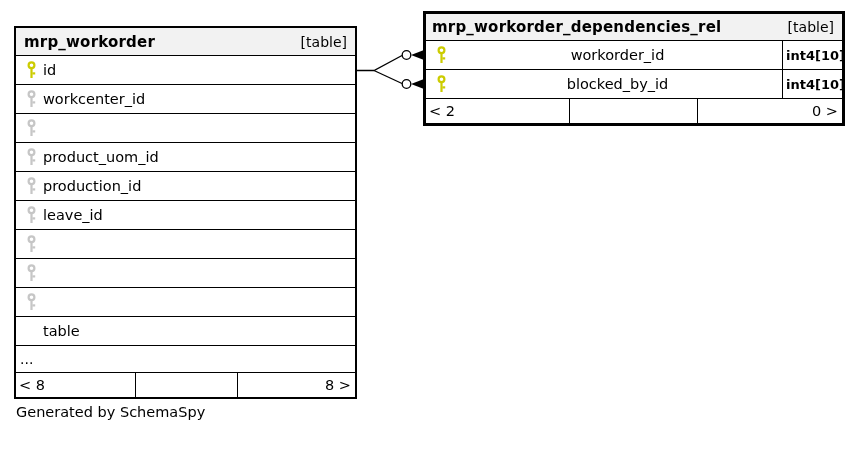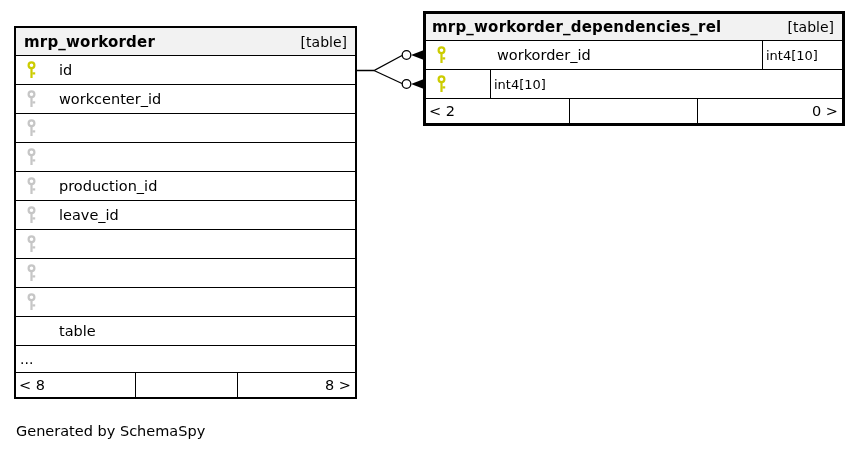--- a/index.html
+++ b/index.html
@@ -34,36 +34,36 @@
 
   .tfoot { display:flex; align-items:stretch; font-size:14.5px; }
   .fcell { display:flex; align-items:center; }
   .fcell.left  { padding-left:3px; }
   .fcell.mid   { border-left:1px solid #000; border-right:1px solid #000; }
   .fcell.right { justify-content:flex-end; padding-right:4px; flex:1; }
 
   
   #t0 { left:14px; top:26px; width:343px; }
   #t0 .thead { height:28px; }
-  #t0 .trow { height:29px;gap:16px; }
+  #t0 .trow { height:29px; }
   #t0 .ellipsis-row { height:27px; }
   #t0 .tfoot { height:24px; }
   #t0 .fcell.left { width:119px; }
   #t0 .fcell.mid  { width:103px; }
 
   
-  #t1 { left:423px; top:11px; width:422px; }
+  #t1 { left:423px; top:11px; width:422px;text-align:center; }
   #t1 .thead { height:27px; padding-left:6px; }
   #t1 .trow { height:29px;gap:44px; }
-  #t1 .trow .type { width:80px; }
+  #t1 .trow .type { width:60px;font-weight:bold; }
   #t1 .tfoot { height:24px; }
   #t1 .fcell.left { width:143px; }
   #t1 .fcell.mid  { width:129px; }
 
-  .gen-note { position:absolute; left:16px; top:423px; font-size:14.5px; z-index:1; }
+  .gen-note { position:absolute; left:16px; top:404px; font-size:14.5px; z-index:1; }
 </style>
 </head>
 <body>
 
 <div class="stage">
 
   <svg class="rel-svg" viewBox="0 0 863 453">
     <g stroke="#000" stroke-width="1.3" fill="none">
       <polyline points="357,70.5 374,70.5 402,55.5"></polyline>
       <polyline points="374,70.5 402,83.5"></polyline>
@@ -112,20 +112,21 @@
         </span>
     </div>
     <div class="trow">
       <span class="key" data-key="foreign">
           <svg width="9" height="18" viewBox="0 0 9 18">
             <circle cx="4.5" cy="4.2" r="2.9" fill="none" stroke="currentColor" stroke-width="2.2"></circle>
             <rect x="3.4" y="6.8" width="2.2" height="10.2" fill="currentColor"></rect>
             <rect x="5.4" y="11.3" width="2.8" height="2.2" fill="currentColor"></rect>
           </svg>
         </span>
+      <span class="name">product_uom_id</span>
     </div>
     <div class="trow">
       <span class="key" data-key="foreign">
           <svg width="9" height="18" viewBox="0 0 9 18">
             <circle cx="4.5" cy="4.2" r="2.9" fill="none" stroke="currentColor" stroke-width="2.2"></circle>
             <rect x="3.4" y="6.8" width="2.2" height="10.2" fill="currentColor"></rect>
             <rect x="5.4" y="11.3" width="2.8" height="2.2" fill="currentColor"></rect>
           </svg>
         </span>
       <span class="name">production_id</span>
@@ -205,20 +206,21 @@
       <span class="type">int4[10]</span>
     </div>
     <div class="trow">
       <span class="key" data-key="primary">
           <svg width="9" height="18" viewBox="0 0 9 18">
             <circle cx="4.5" cy="4.2" r="2.9" fill="none" stroke="currentColor" stroke-width="2.2"></circle>
             <rect x="3.4" y="6.8" width="2.2" height="10.2" fill="currentColor"></rect>
             <rect x="5.4" y="11.3" width="2.8" height="2.2" fill="currentColor"></rect>
           </svg>
         </span>
+      <span class="name">blocked_by_id</span>
       <span class="type">int4[10]</span>
     </div>
 
     <div class="tfoot">
       <span class="fcell left">&lt; 2</span>
       <span class="fcell mid"></span>
       <span class="fcell right">0 &gt;</span>
     </div>
   </div>
 

